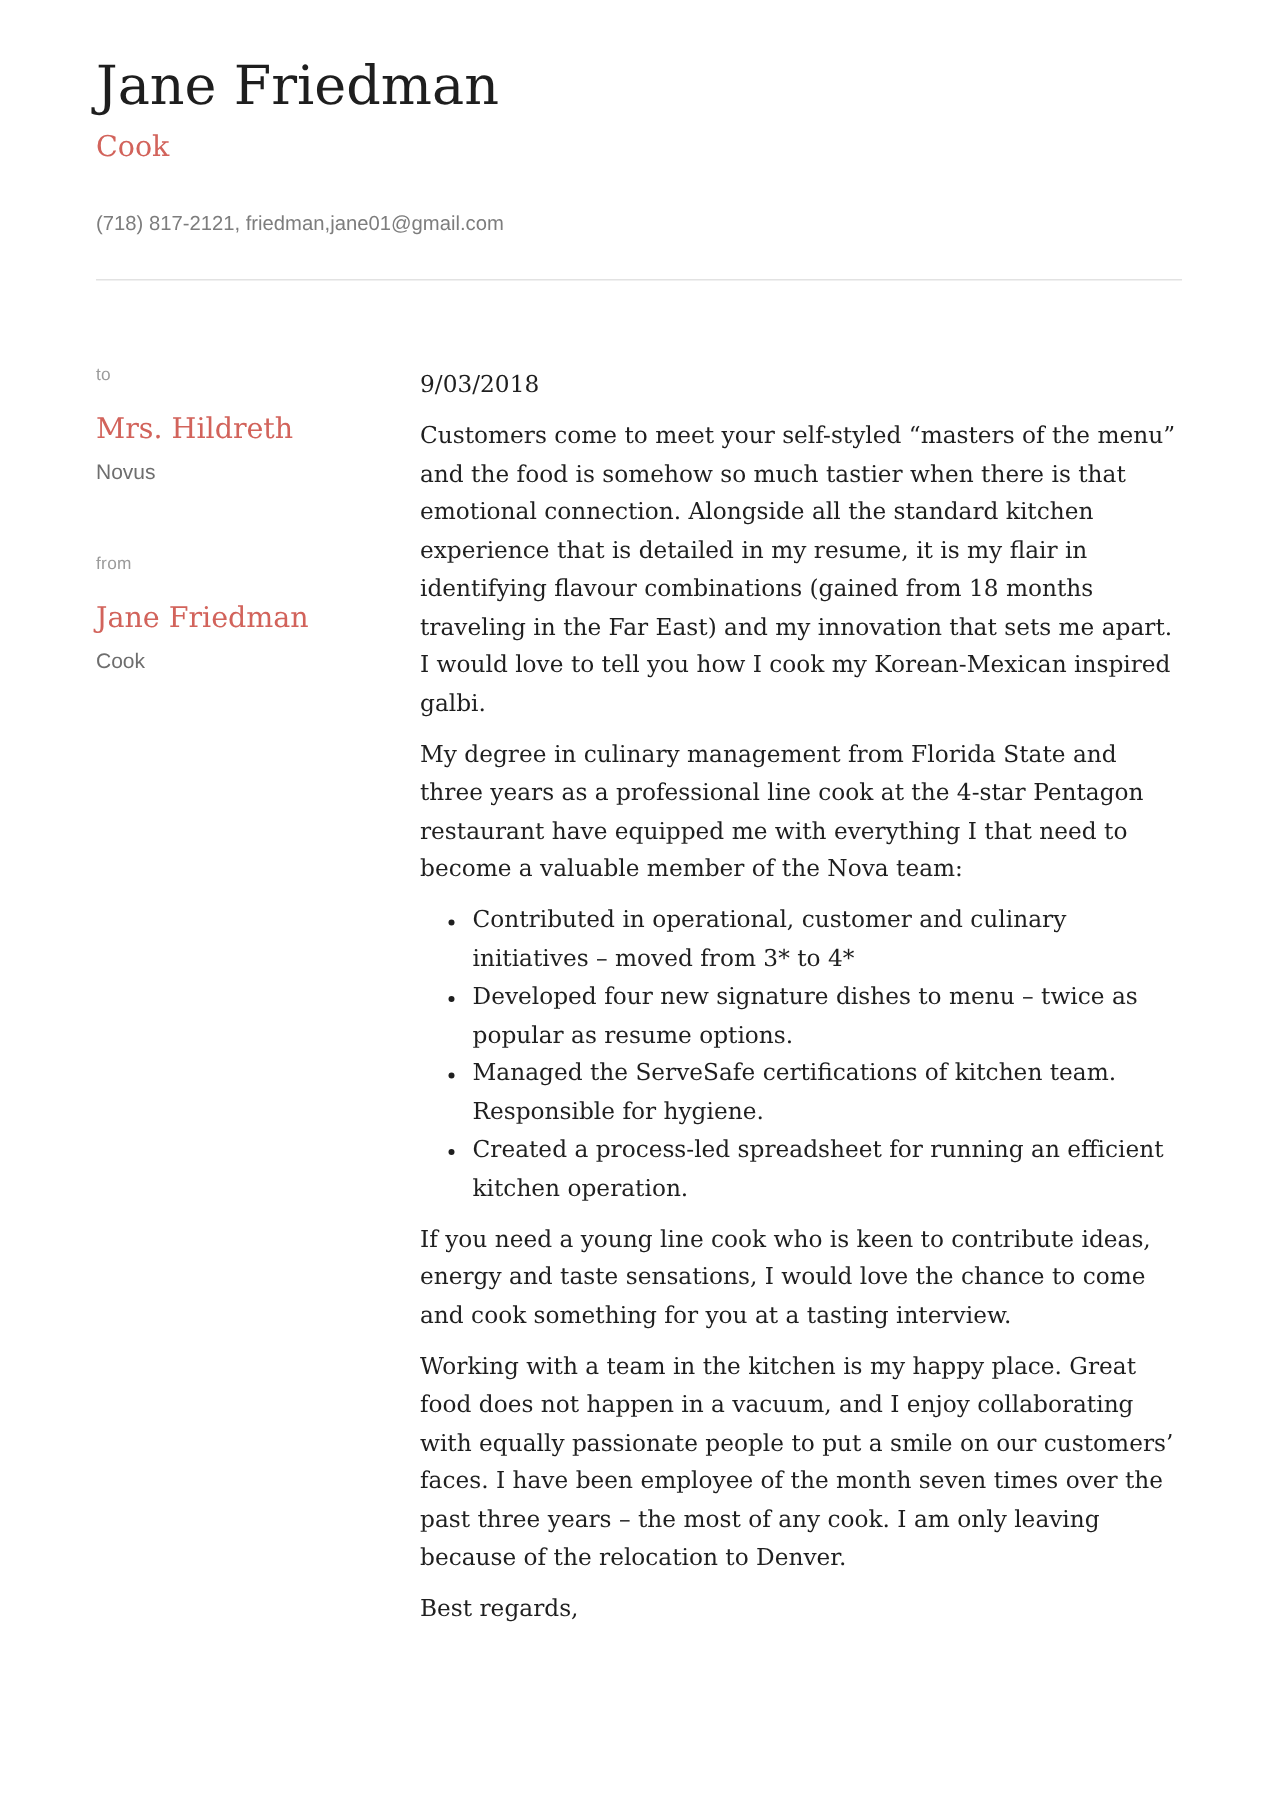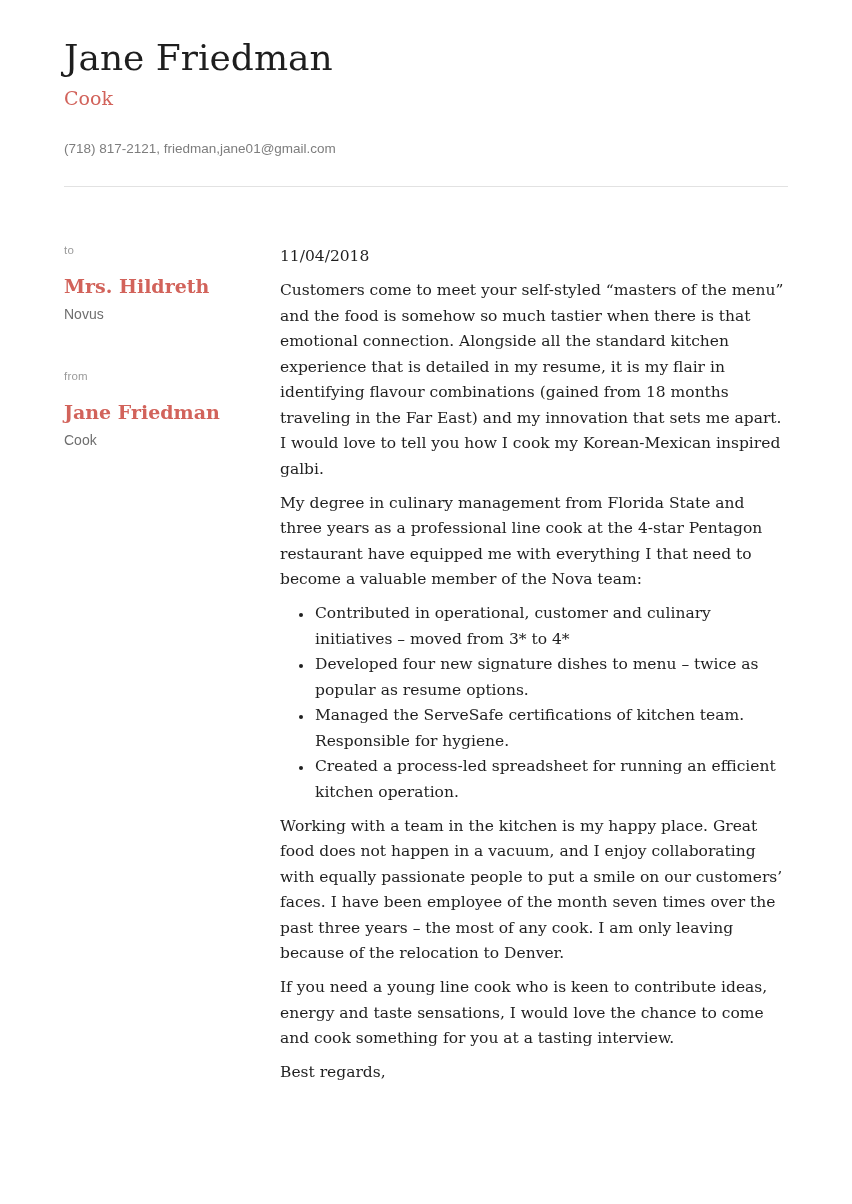--- a/index.html
+++ b/index.html
@@ -57,21 +57,20 @@
     font-size: 11.5px;
     color: #9b9b9b;
     letter-spacing: 0.2px;
   }
   .side-label.from { margin-top: 48px; }
   .side-name {
     margin-top: 19px;
     font-family: "DejaVu Serif", "Liberation Serif", serif;
     font-size: 19px;
     color: var(--accent, #d2635b);
-    font-weight: bold;
   }
   .side-sub {
     margin-top: 9px;
     font-size: 14px;
     color: #6e6e6e;
   }
   .letter-body {
     flex: 1;
     font-family: "DejaVu Serif", "Liberation Serif", serif;
     font-size: 15.5px;
@@ -105,29 +104,29 @@
     <aside class="sidebar">
       <div class="side-label">to</div>
       <div class="side-name">Mrs. Hildreth</div>
       <div class="side-sub">Novus</div>
       <div class="side-label from">from</div>
       <div class="side-name">Jane Friedman</div>
       <div class="side-sub">Cook</div>
     </aside>
 
     <main class="letter-body">
-      <p>11/04/2018</p>
+      <p>9/03/2018</p>
       <p>Customers come to meet your self-styled “masters of the menu” and the food is somehow so much tastier when there is that emotional connection. Alongside all the standard kitchen experience that is detailed in my resume, it is my flair in identifying flavour combinations (gained from 18 months traveling in the Far East) and my innovation that sets me apart. I would love to tell you how I cook my Korean-Mexican inspired galbi.</p>
       <p>My degree in culinary management from Florida State and three years as a professional line cook at the 4-star Pentagon restaurant have equipped me with everything I that need to become a valuable member of the Nova team:</p>
       <ul>
         <li>Contributed in operational, customer and culinary initiatives – moved from 3* to 4*</li>
         <li>Developed four new signature dishes to menu – twice as popular as resume options.</li>
         <li>Managed the ServeSafe certifications of kitchen team. Responsible for hygiene.</li>
         <li>Created a process-led spreadsheet for running an efficient kitchen operation.</li>
       </ul>
+      <p>If you need a young line cook who is keen to contribute ideas, energy and taste sensations, I would love the chance to come and cook something for you at a tasting interview.</p>
       <p>Working with a team in the kitchen is my happy place. Great food does not happen in a vacuum, and I enjoy collaborating with equally passionate people to put a smile on our customers’ faces. I have been employee of the month seven times over the past three years – the most of any cook. I am only leaving because of the relocation to Denver.</p>
-      <p>If you need a young line cook who is keen to contribute ideas, energy and taste sensations, I would love the chance to come and cook something for you at a tasting interview.</p>
       <p>Best regards,</p>
 
     </main>
 
   </div>
 </div>
 
 </body></html>

